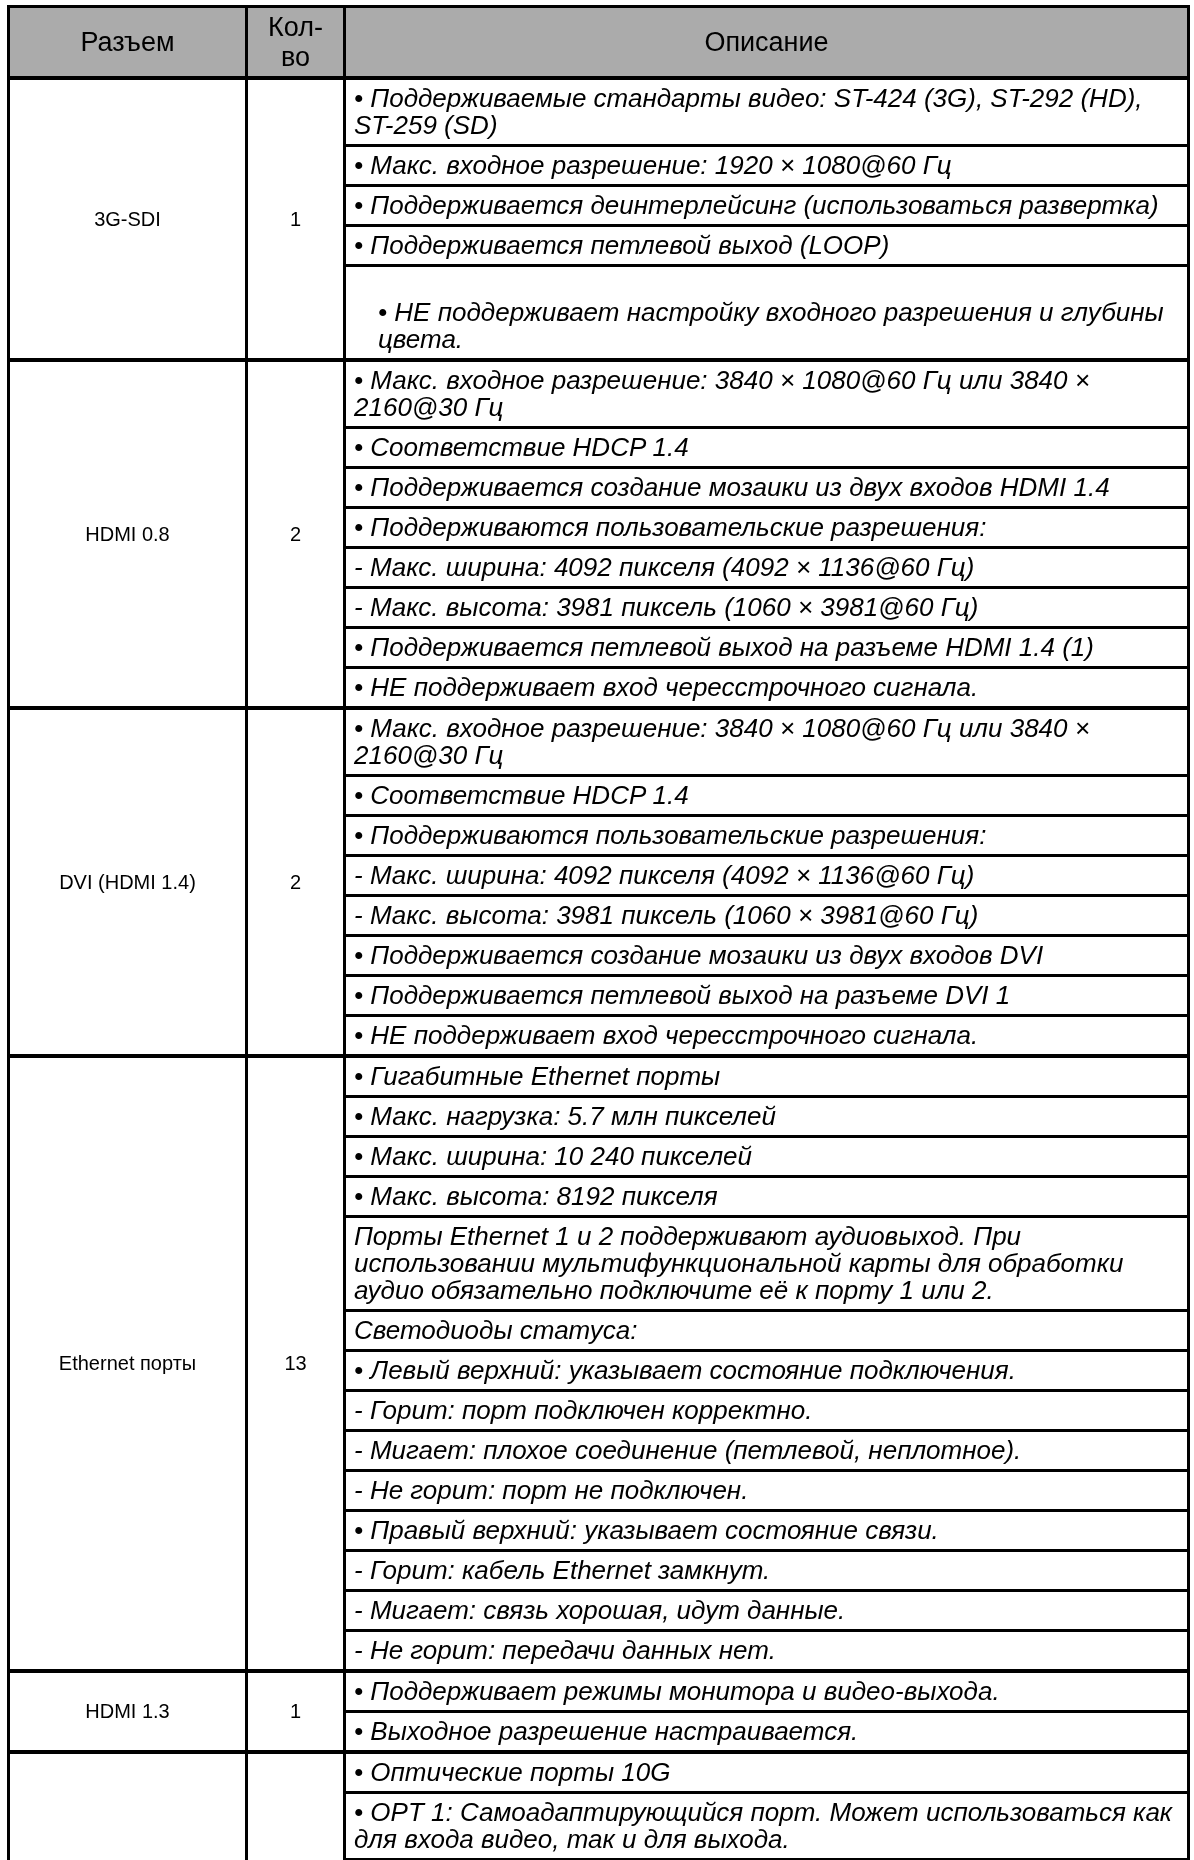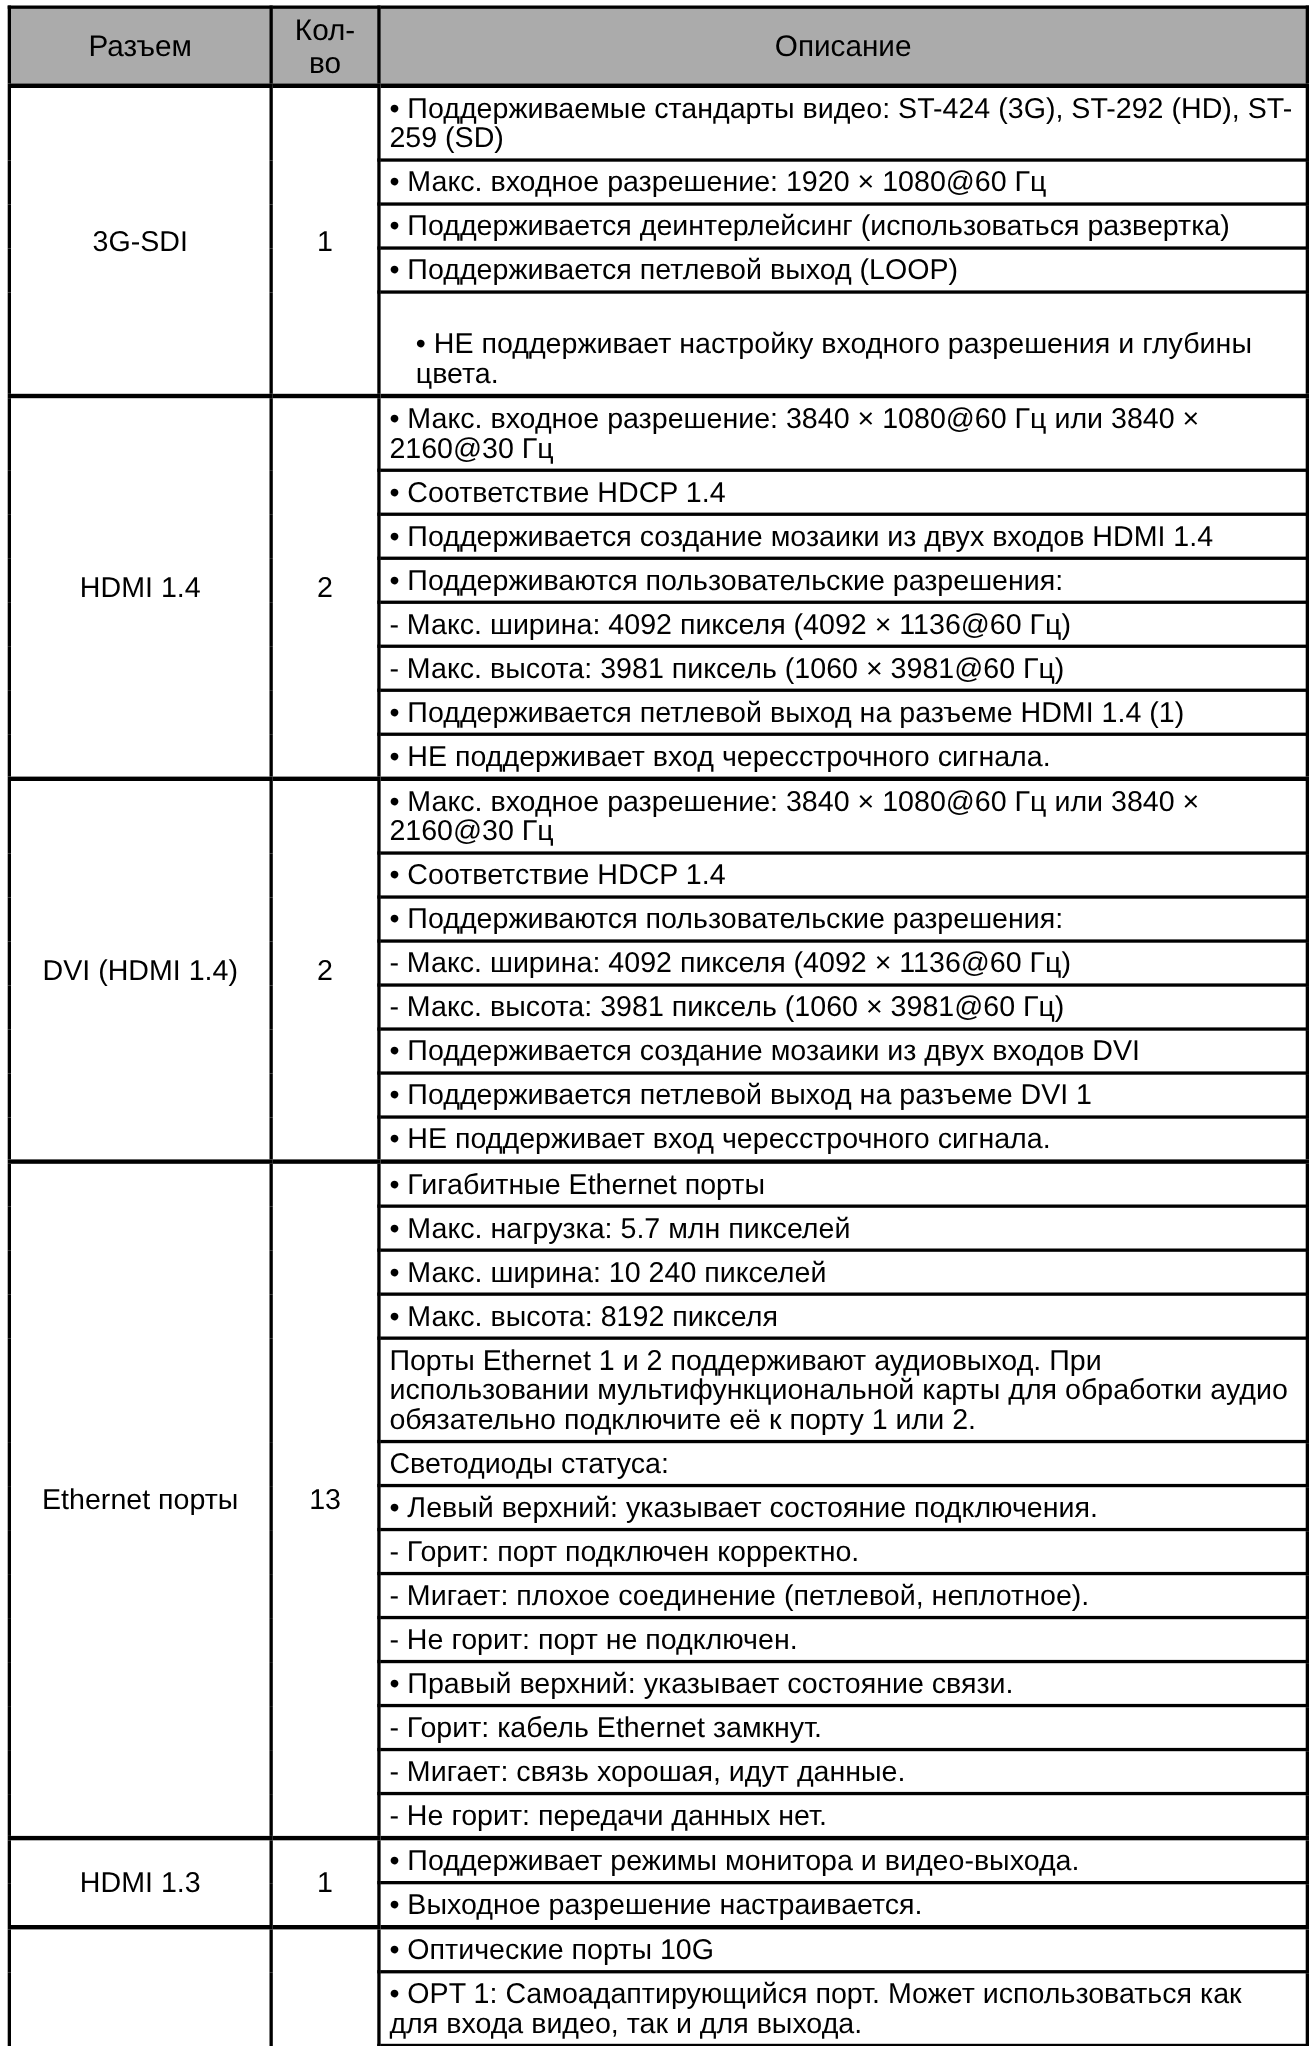--- a/index.html
+++ b/index.html
@@ -45,31 +45,32 @@
     border-bottom-width: 4px;
   }
   
   table.spec tbody { border-top: 4px solid #000000; }
   table.spec tbody tr:first-child > td { border-top-width: 4px; }
 
   
   td.conn, td.qty {
     text-align: center;
     vertical-align: middle;
-    font-size: 26px;
+    font-size: 20px;
     line-height: 27px;
     padding: 4px 6px;
   }
   
   td.desc {
     font-size: 26px;
     line-height: 27px;
     padding: 5px 8px;
     vertical-align: top;
     word-wrap: break-word;
+    font-style: italic;
   }
   
   td.desc.gap-top { padding-top: 32px; padding-left: 32px; }
 </style>
 </head>
 <body>
 
 <div class="page">
   <table class="spec">
     <colgroup>
@@ -100,21 +101,21 @@
       <tr>
           <td class="desc">• Поддерживается петлевой выход (LOOP)</td>
         </tr>
       <tr>
           <td class="desc gap-top">• НЕ поддерживает настройку входного разрешения и глубины цвета.</td>
         </tr>
     </tbody>
 
     <tbody class="group">
       <tr>
-        <td class="conn" rowspan="8">HDMI 1.4</td>
+        <td class="conn" rowspan="8">HDMI 0.8</td>
         <td class="qty" rowspan="8">2</td>
         <td class="desc">• Макс. входное разрешение: 3840 × 1080@60 Гц или 3840 × 2160@30 Гц</td>
       </tr>
       <tr>
           <td class="desc">• Соответствие HDCP 1.4</td>
         </tr>
       <tr>
           <td class="desc">• Поддерживается создание мозаики из двух входов HDMI 1.4</td>
         </tr>
       <tr>

